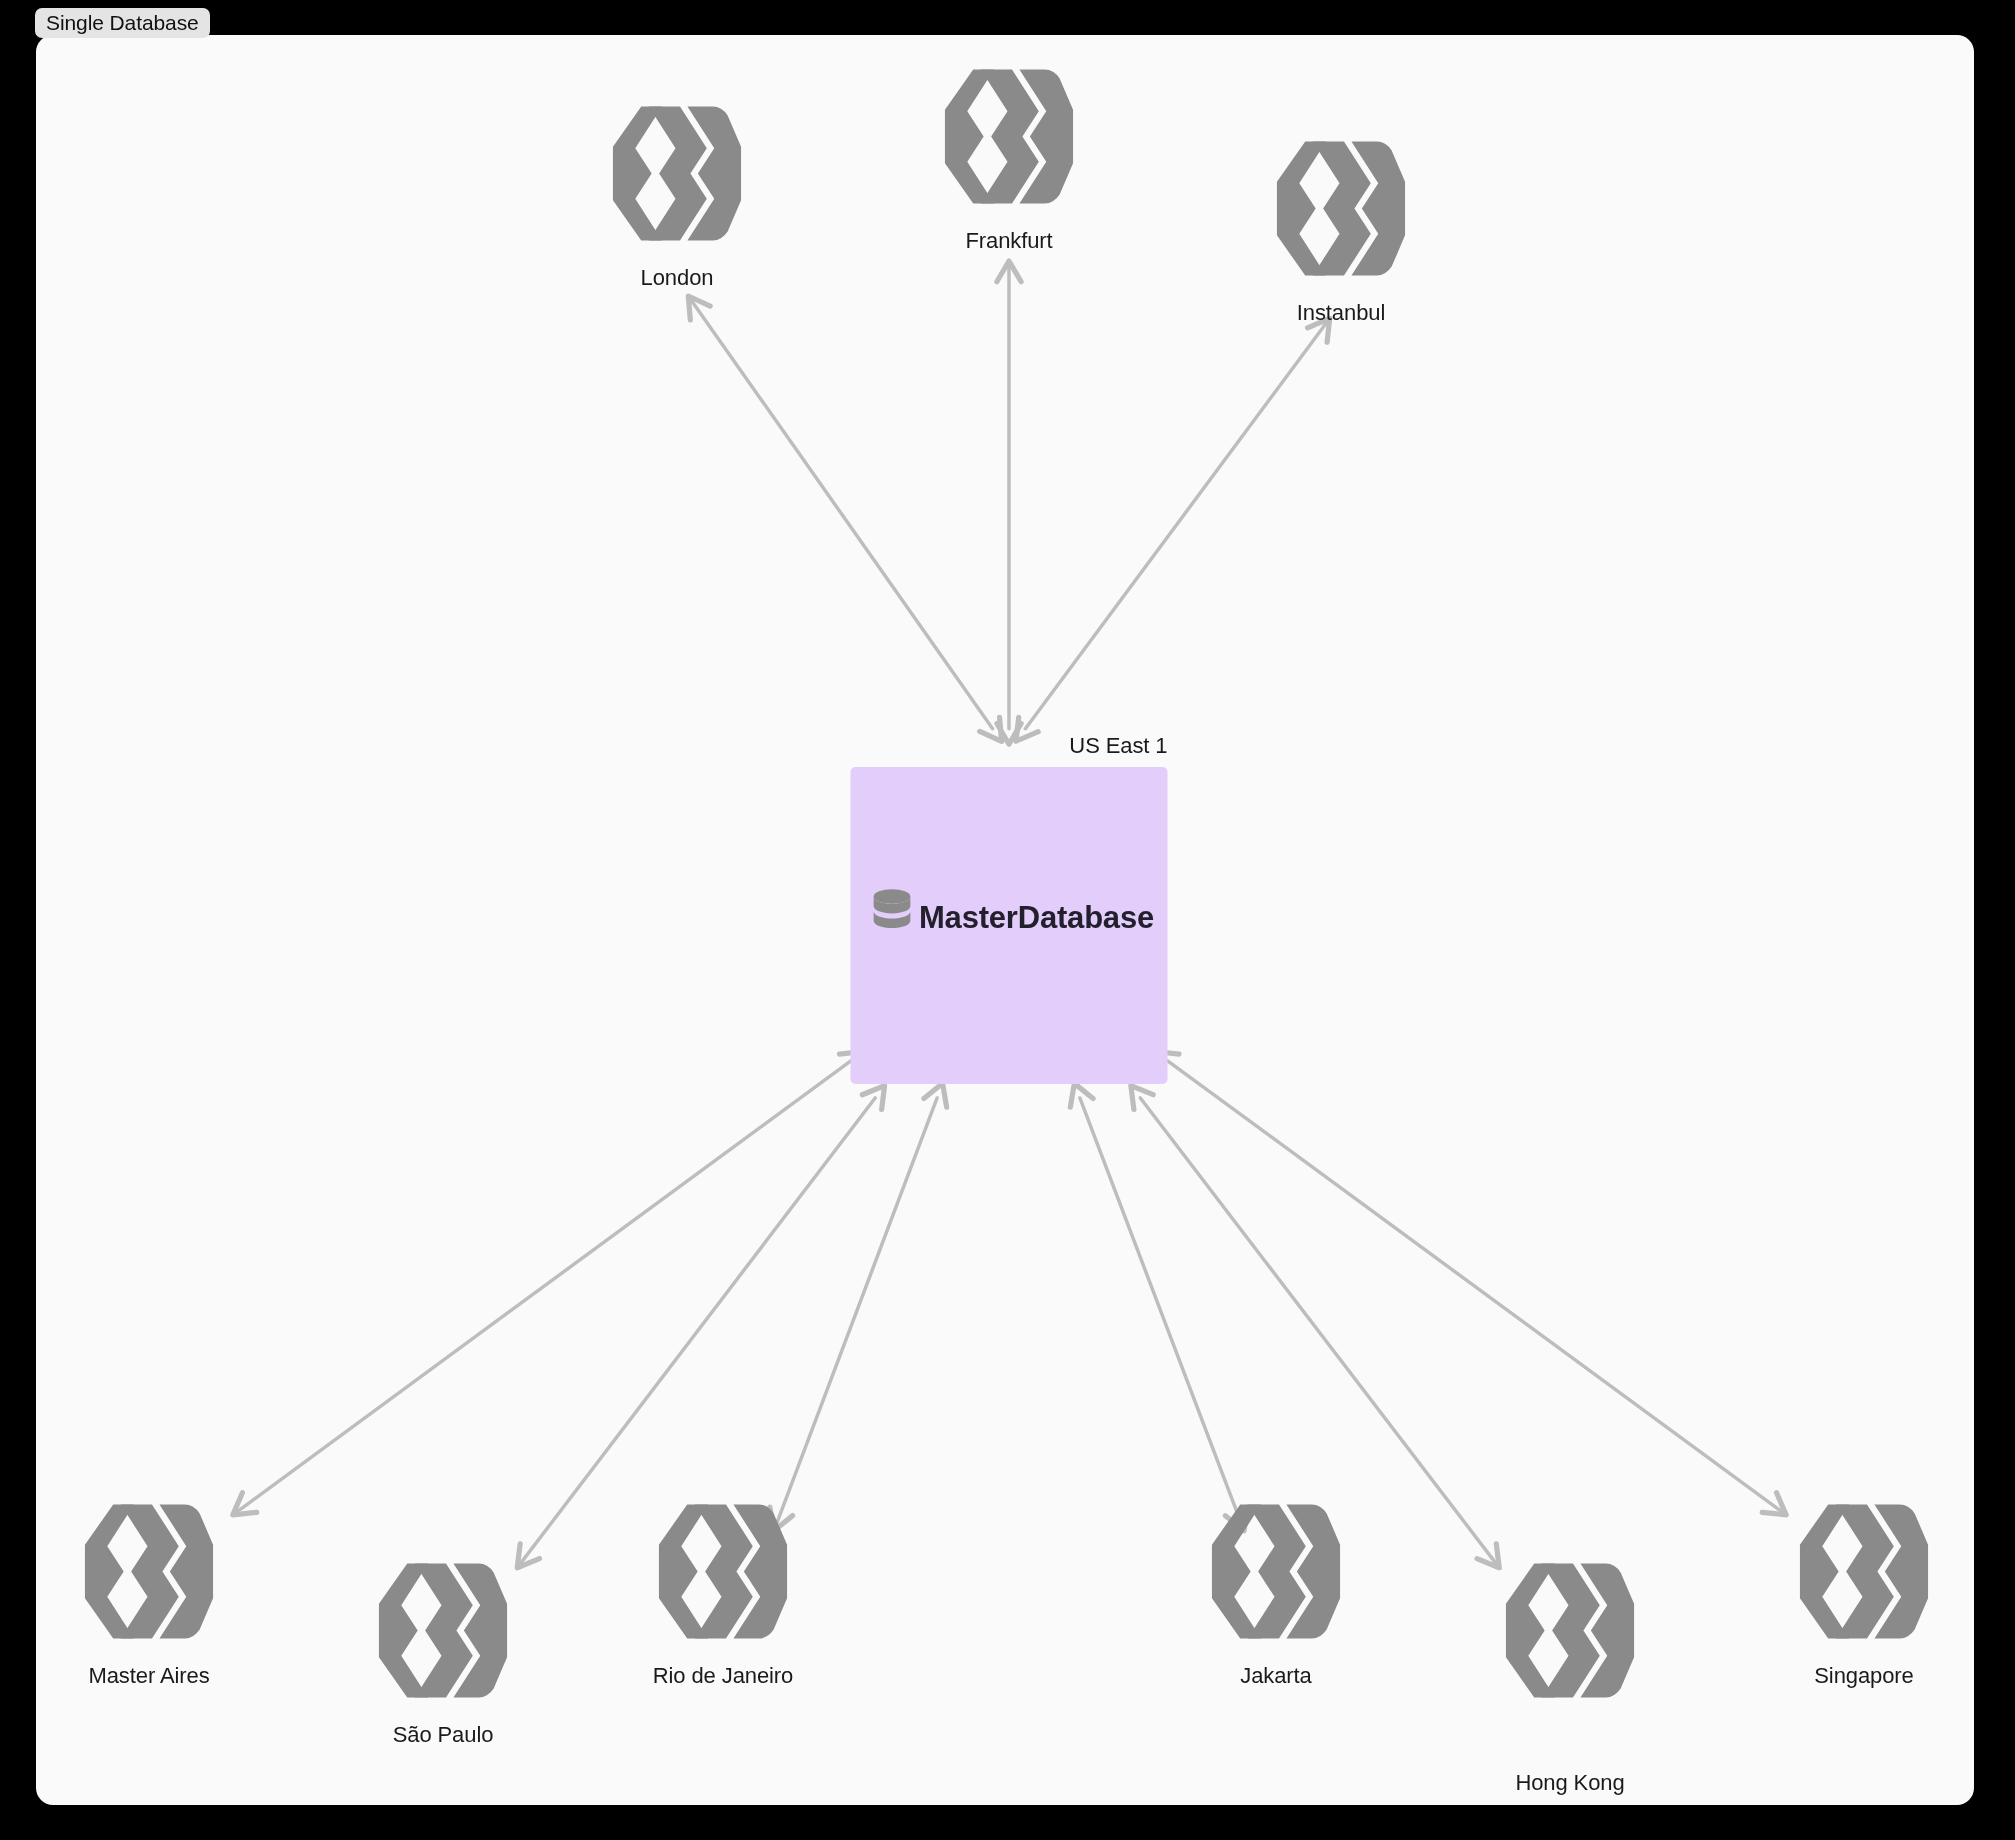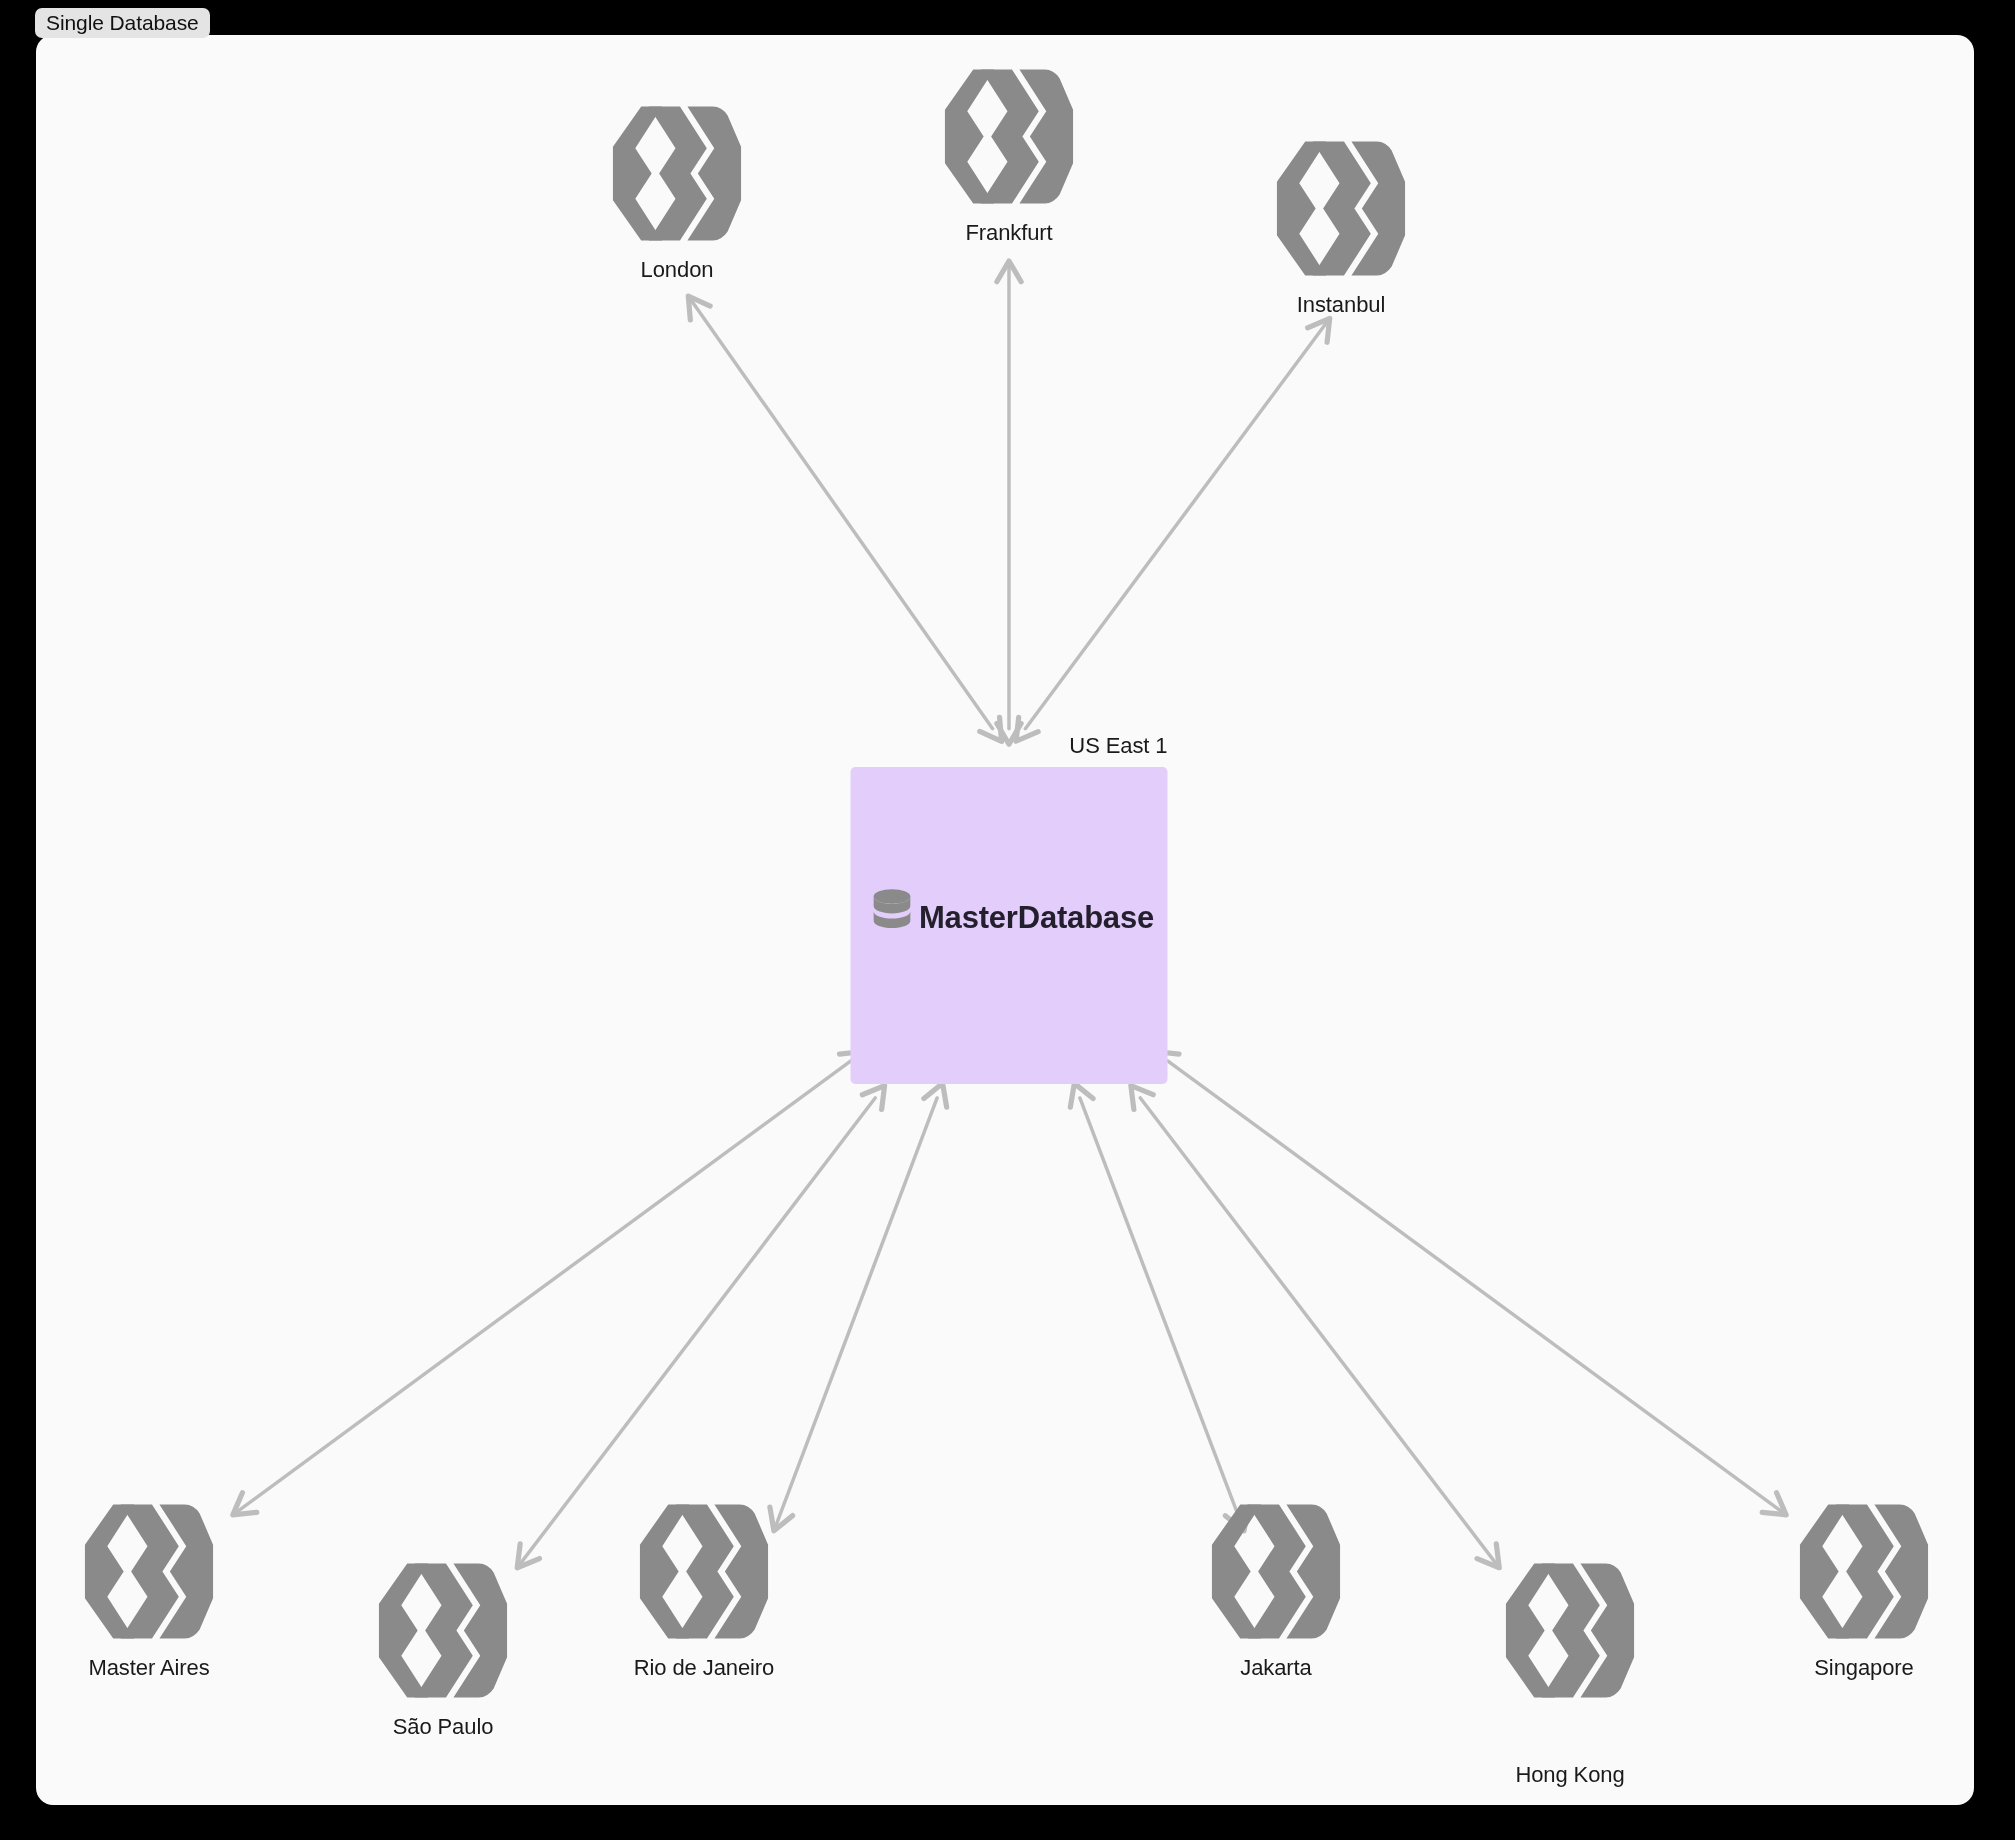--- a/index.html
+++ b/index.html
@@ -68,21 +68,21 @@
     flex-direction: column;
     align-items: center;
     transform: translate(-50%, 0);
   }
   .region-logo {
     width: 149px;
     height: 149px;
     display: block;
   }
   .region-label {
-    margin-top: 9px;
+    margin-top: 17px;
     font-size: 22px;
     color: #1a1a1a;
     white-space: nowrap;
     letter-spacing: -0.1px;
   }
 
   
   .master-node {
     position: absolute;
     z-index: 25;
@@ -188,21 +188,21 @@
         <div class="region-label">Master Aires</div>
       </div>
       <div class="region-node" style="left: 443px; top: 1556px;">
         <svg class="region-logo" viewBox="0 0 100 100" xmlns="http://www.w3.org/2000/svg">
           <path d="M7,32 L26,5 L40,5 L22,33 L33,50 L22,67 L40,95 L26,95 L7,68 Z" fill="#8a8a8a"></path>
           <path d="M31,5 L52,5 L70,33 L59,50 L70,67 L52,95 L31,95 L49,67 L38,50 L49,33 Z" fill="#8a8a8a"></path>
           <path d="M57,5 L74,5 Q80,5 84,11 L93,32 L93,68 L84,89 Q80,95 74,95 L57,95 L75,67 L64,50 L75,33 Z" fill="#8a8a8a"></path>
         </svg>
         <div class="region-label">São Paulo</div>
       </div>
-      <div class="region-node" style="left: 704px; top: 1497px;">
+      <div class="region-node" style="left: 723px; top: 1497px;">
         <svg class="region-logo" viewBox="0 0 100 100" xmlns="http://www.w3.org/2000/svg">
           <path d="M7,32 L26,5 L40,5 L22,33 L33,50 L22,67 L40,95 L26,95 L7,68 Z" fill="#8a8a8a"></path>
           <path d="M31,5 L52,5 L70,33 L59,50 L70,67 L52,95 L31,95 L49,67 L38,50 L49,33 Z" fill="#8a8a8a"></path>
           <path d="M57,5 L74,5 Q80,5 84,11 L93,32 L93,68 L84,89 Q80,95 74,95 L57,95 L75,67 L64,50 L75,33 Z" fill="#8a8a8a"></path>
         </svg>
         <div class="region-label">Rio de Janeiro</div>
       </div>
       <div class="region-node" style="left: 1276px; top: 1497px;">
         <svg class="region-logo" viewBox="0 0 100 100" xmlns="http://www.w3.org/2000/svg">
           <path d="M7,32 L26,5 L40,5 L22,33 L33,50 L22,67 L40,95 L26,95 L7,68 Z" fill="#8a8a8a"></path>

